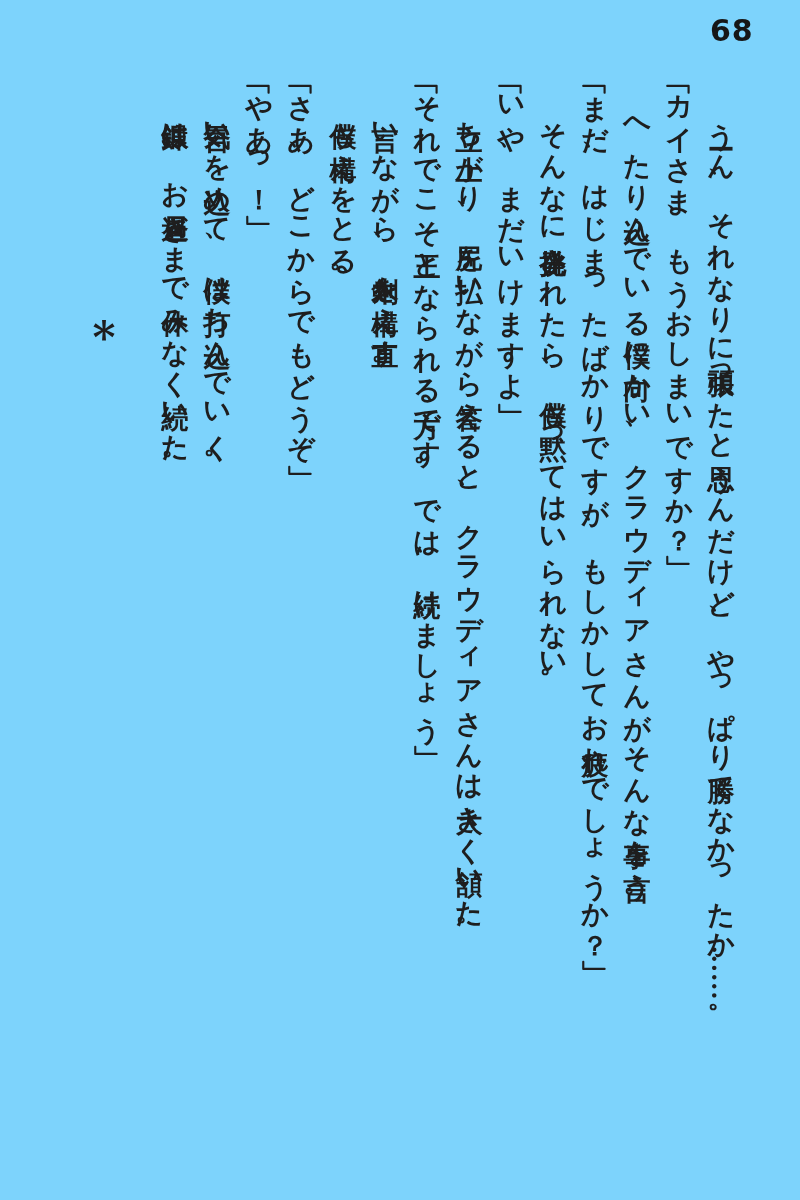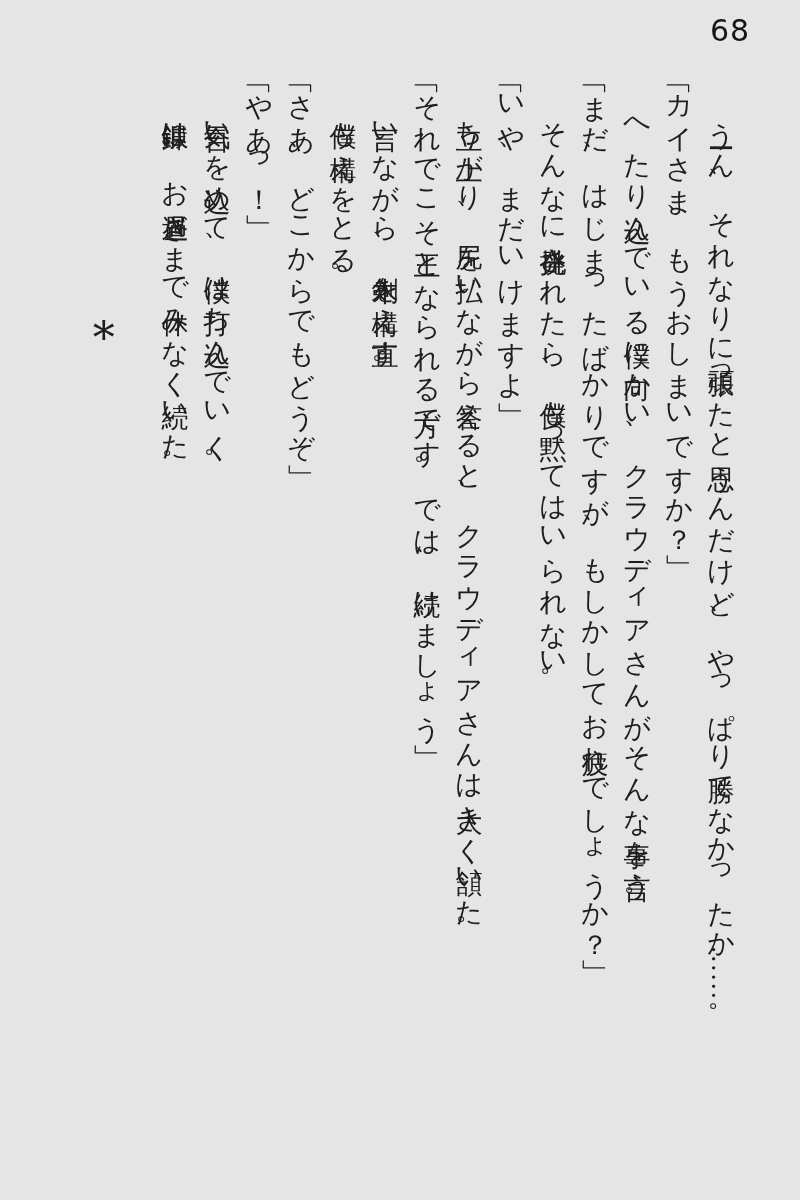--- a/index.html
+++ b/index.html
@@ -3,23 +3,24 @@
 <meta charset="utf-8">
 <style>
   html, body {
     margin: 0;
     padding: 0;
   }
   .page {
     position: relative;
     width: 800px;
     height: 1200px;
-    background: #e5e5e5;
+    background: #7dd3fc;
     overflow: hidden;
     font-family: "Liberation Serif", "DejaVu Serif", serif;
+    font-weight: bold;
   }
   .page-number {
     position: absolute;
     top: 13px;
     left: 710px;
     font-family: "DejaVu Sans", "Liberation Sans", sans-serif;
     font-size: 30px;
     letter-spacing: 1px;
     color: #161616;
   }

